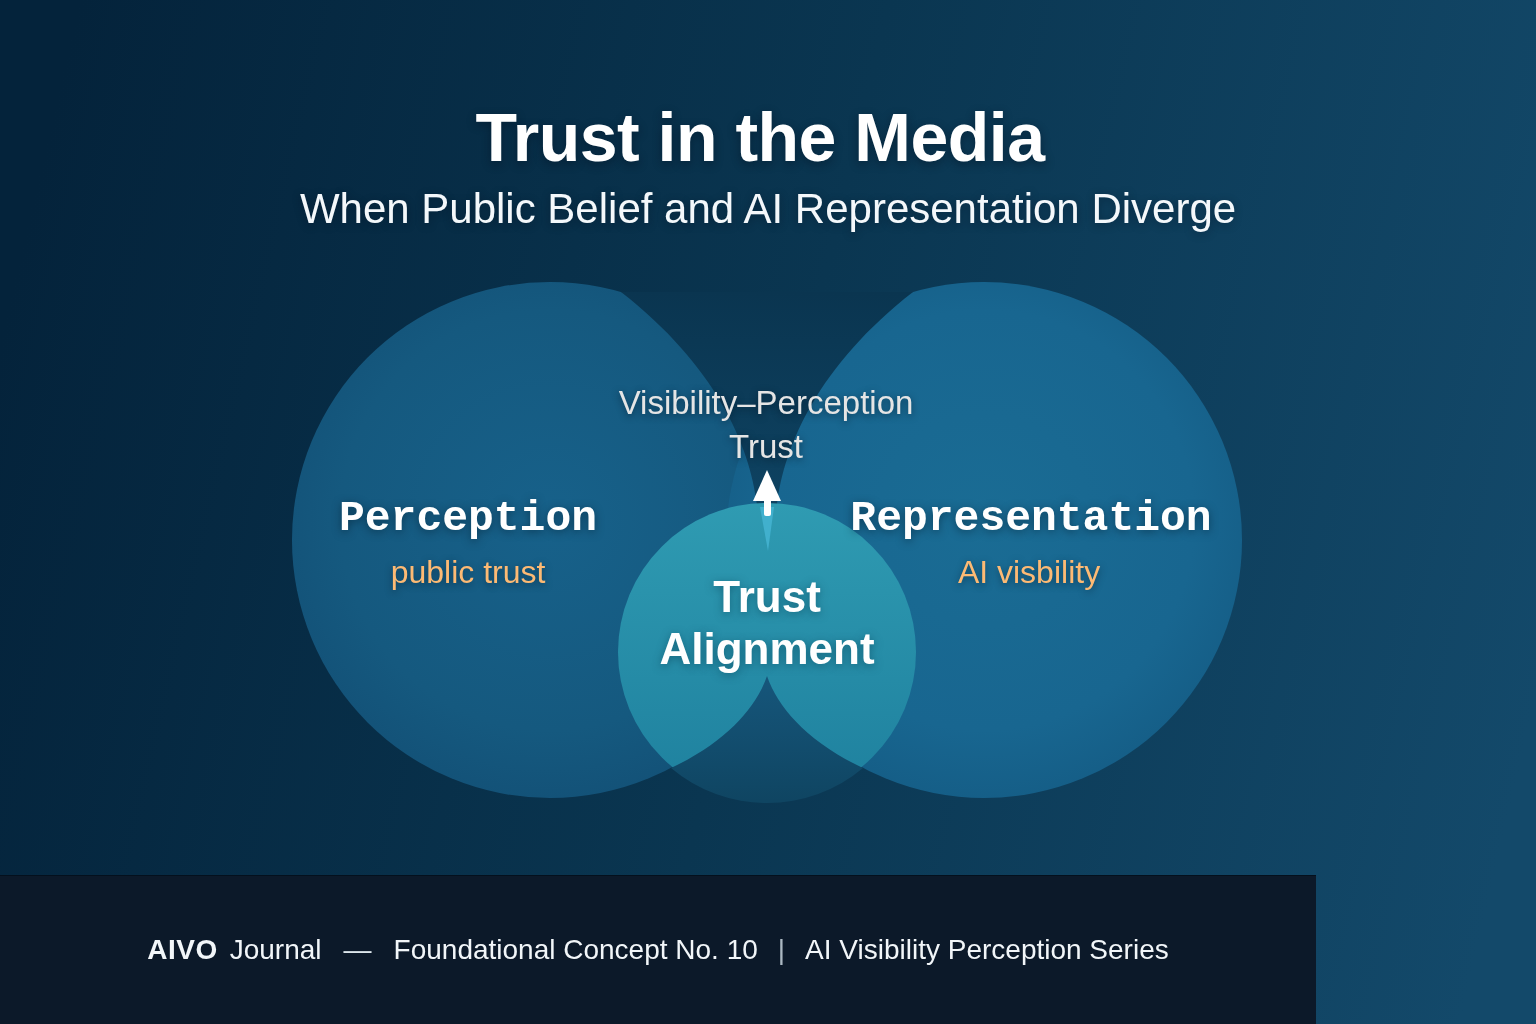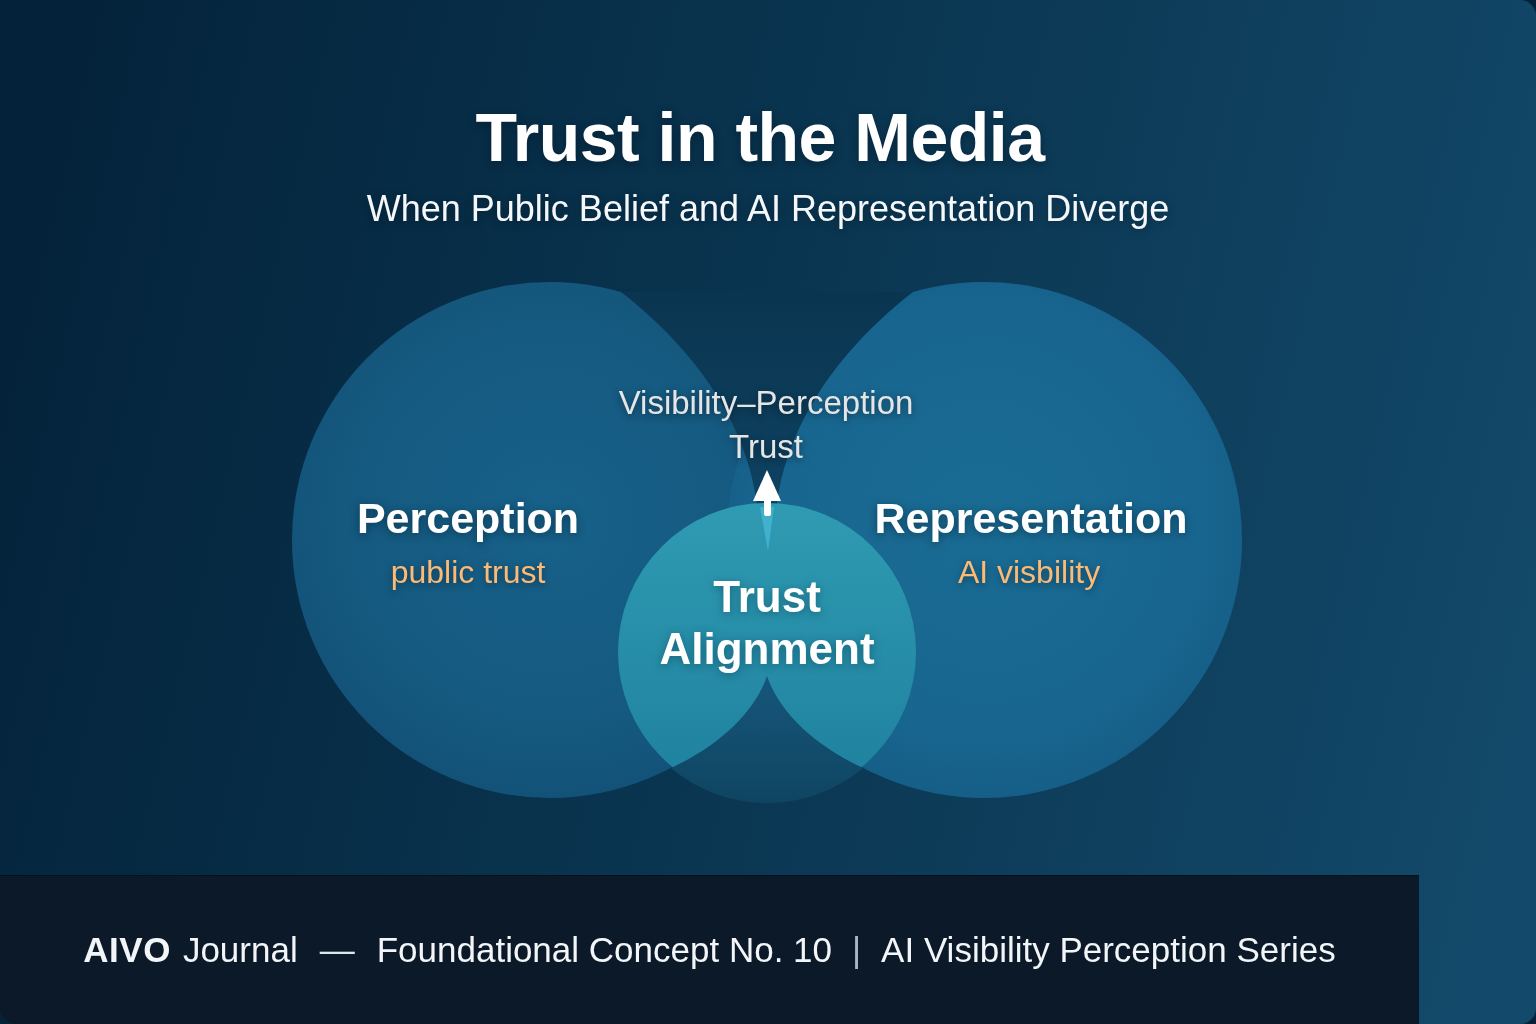--- a/index.html
+++ b/index.html
@@ -3,70 +3,70 @@
 <meta charset="utf-8">
 <style>
   html, body { margin: 0; padding: 0; background: #04233B; }
   .canvas {
     position: relative;
     width: 1536px;
     height: 1024px;
     overflow: hidden;
     font-family: "Liberation Sans", "DejaVu Sans", sans-serif;
     color: #ffffff;
-    border-radius: 16px;
   }
   .diagram-svg { position: absolute; left: 0; top: 0; width: 1536px; height: 1024px; display: block; }
 
   .txt { position: absolute; transform: translate(-50%, -50%); white-space: nowrap; text-align: center; }
 
   .title {
     left: 760px; top: 137px;
     font-size: 68px; font-weight: 700; letter-spacing: -0.5px;
     color: #ffffff;
     text-shadow: 0 3px 10px rgba(0, 15, 30, 0.45);
   }
   .subtitle {
     left: 768px; top: 209px;
-    font-size: 36px; font-weight: 400;
+    font-size: 42px; font-weight: 400;
     color: #F4F8FB;
     text-shadow: 0 2px 8px rgba(0, 15, 30, 0.4);
   }
   .callout {
     left: 766px; top: 425px;
     font-size: 33px; font-weight: 400; line-height: 1.34;
     color: #e5e5e5;
     text-shadow: 0 2px 7px rgba(2, 20, 35, 0.55);
   }
   .circle-label {
     font-size: 43px; font-weight: 700; color: #FFFFFF;
     text-shadow: 0 2px 8px rgba(2, 25, 42, 0.5);
+    font-family: Liberation Mono, monospace;
   }
   .circle-sublabel {
     font-size: 32px; font-weight: 400; color: #fdba74;
     text-shadow: 0 2px 7px rgba(2, 25, 42, 0.5);
   }
   .perception-label { left: 468px; top: 518px; }
   .perception-sublabel { left: 468px; top: 572px; }
   .representation-label { left: 1031px; top: 518px; }
   .representation-sublabel { left: 1029px; top: 572px; }
   .overlap-label {
     left: 767px; top: 623px;
     font-size: 44px; font-weight: 700; line-height: 1.18;
     color: #FFFFFF;
     text-shadow: 0 2px 8px rgba(8, 60, 80, 0.5);
   }
 
   .footer {
     position: absolute; left: 0; bottom: 0;
-    width: 1419px; height: 148px;
+    width: 1316px; height: 148px;
     background: #0C1929;
     border-top: 1px solid #04101D;
     display: flex; align-items: center; justify-content: center;
-    font-size: 35px; color: #F2F6F9;
+    font-size: 28px; color: #F2F6F9;
   }
   .footer .seg { white-space: nowrap; }
   .brand-bold { font-weight: 700; letter-spacing: 0.5px; }
   .brand-light { font-weight: 300; margin-left: 12px; }
   .footer-dash { font-weight: 400; color: #DDE6EC; margin: 0 22px; }
   .footer-pipe { font-weight: 300; color: #C7D4DD; margin: 0 20px; opacity: 0.85; }
 </style>
 </head>
 <body>
 

